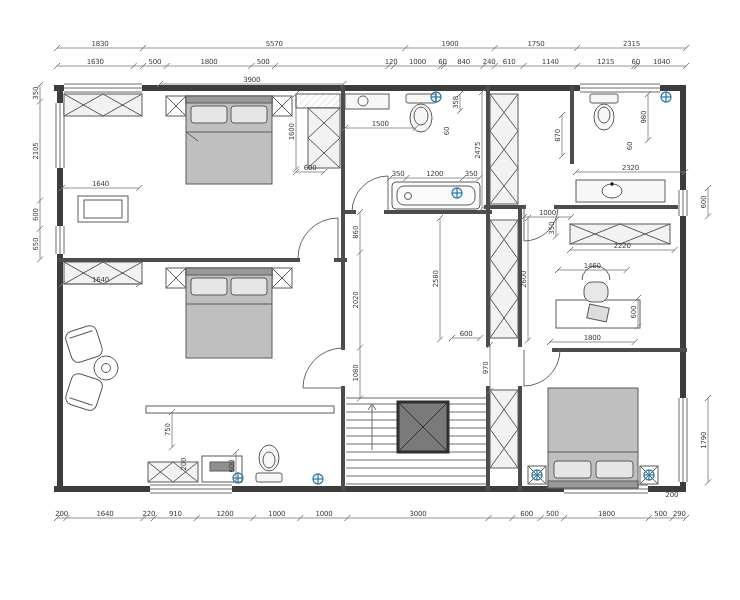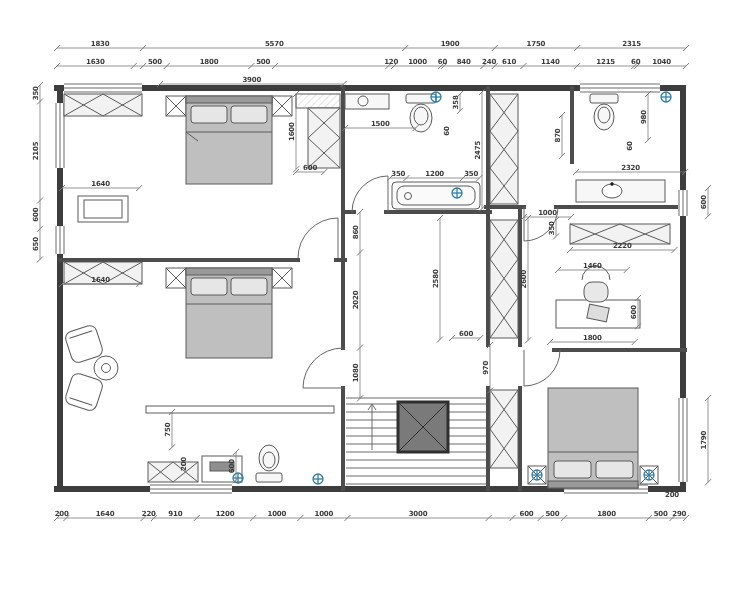--- a/index.html
+++ b/index.html
@@ -1,19 +1,18 @@
 <!DOCTYPE html>
 <html><head>
 <meta charset="utf-8">
 <style>
   html,body{margin:0;padding:0;background:#ffffff;}
   .canvas{
     position:relative;width:740px;height:600px;background:#d946ef;overflow:hidden;
     font-family:"DejaVu Sans",sans-serif;
-    font-weight:bold;
   }
   #plan-svg{display:block;}
   #plan-svg text{
     font-family:"DejaVu Sans",sans-serif;
     letter-spacing:-0.2px;
   }
 </style>
 </head>
 <body>
 

